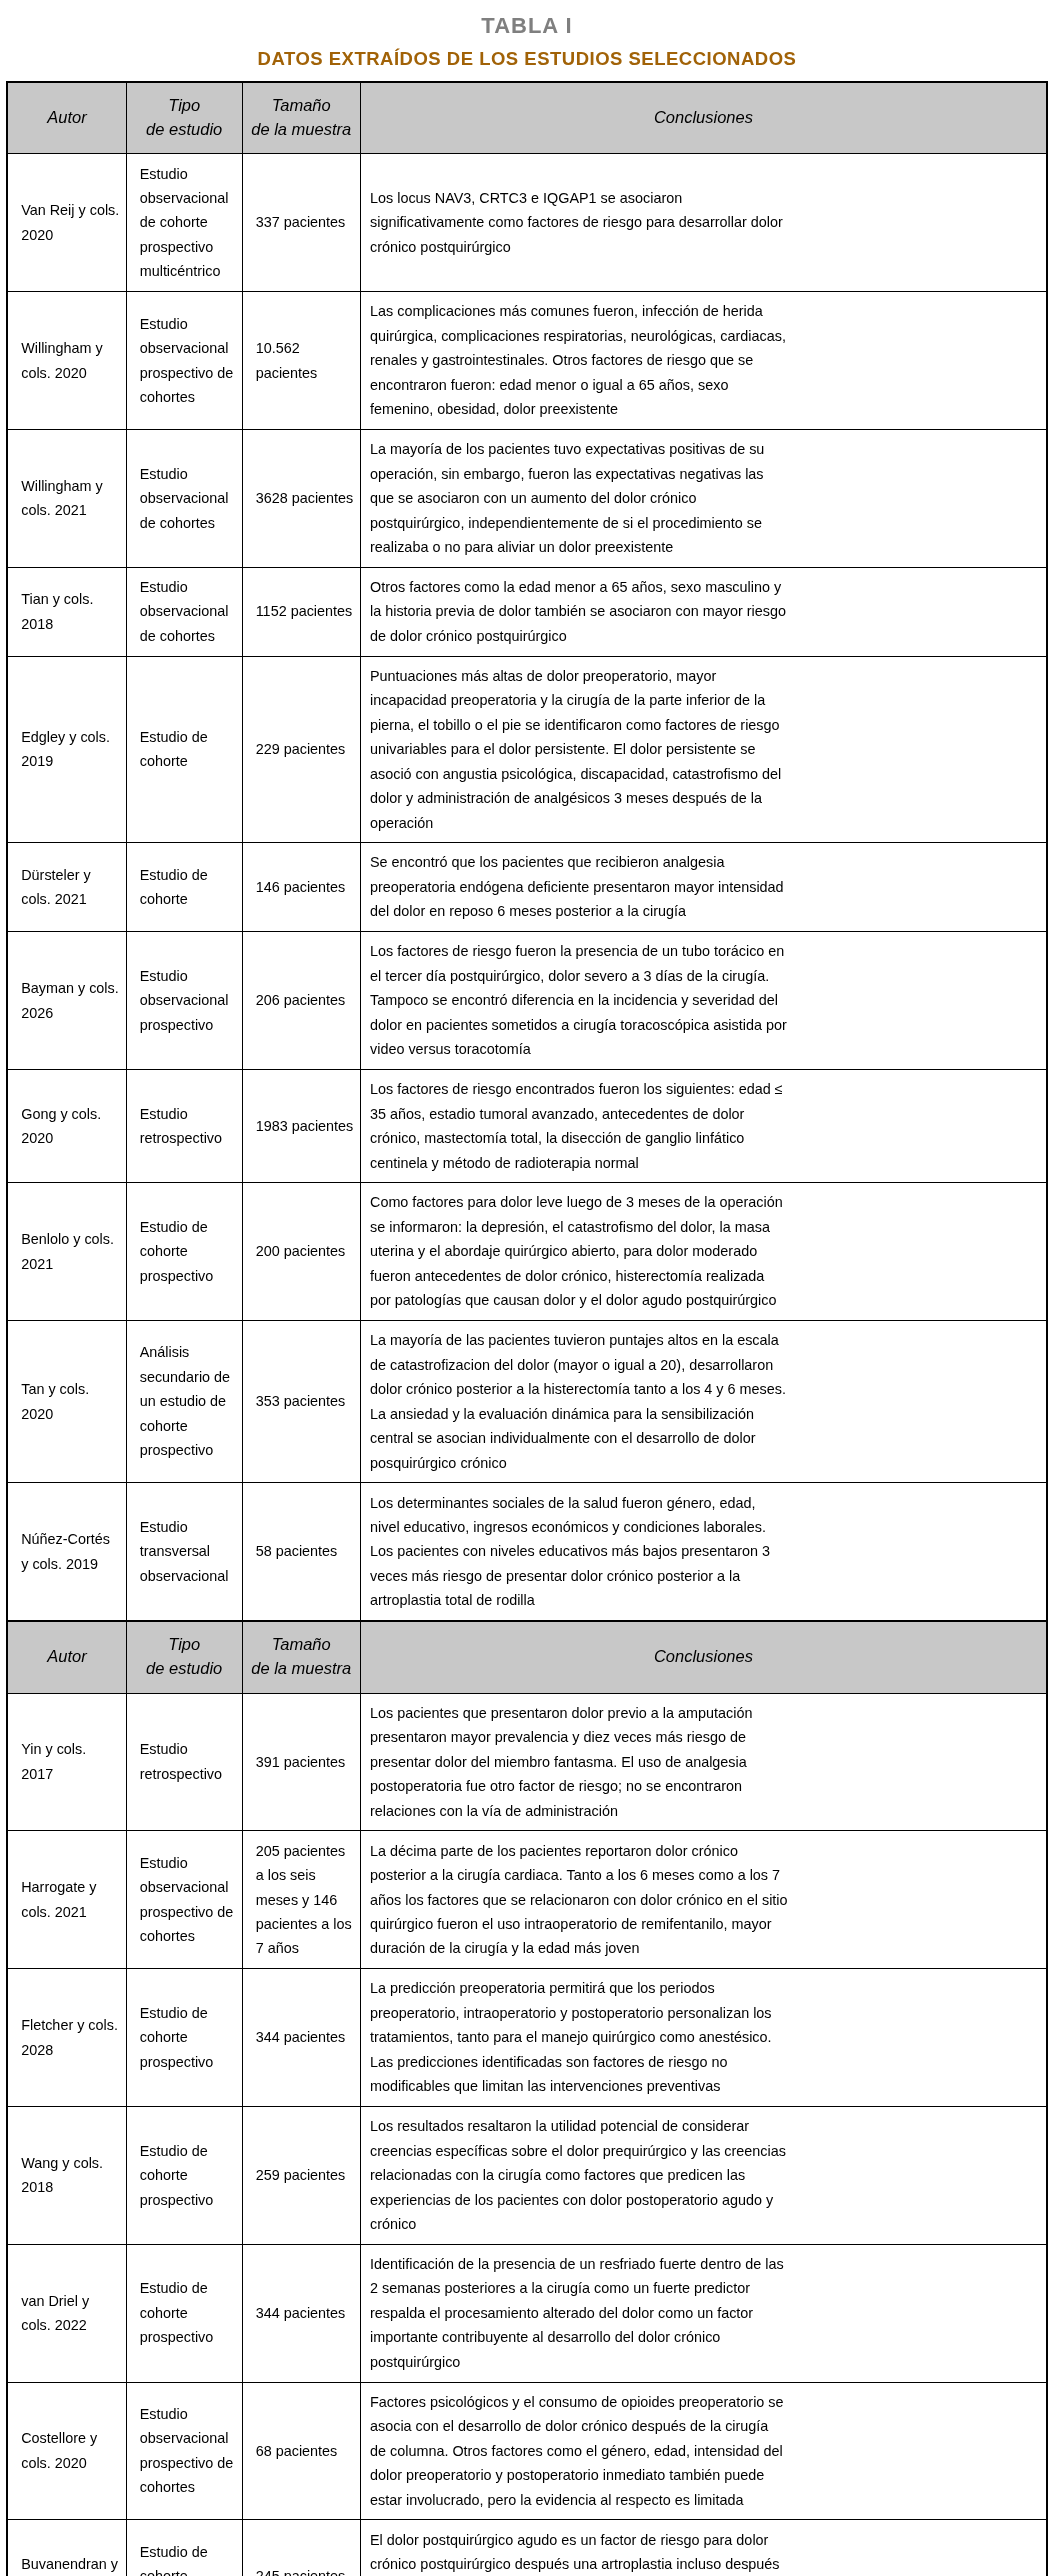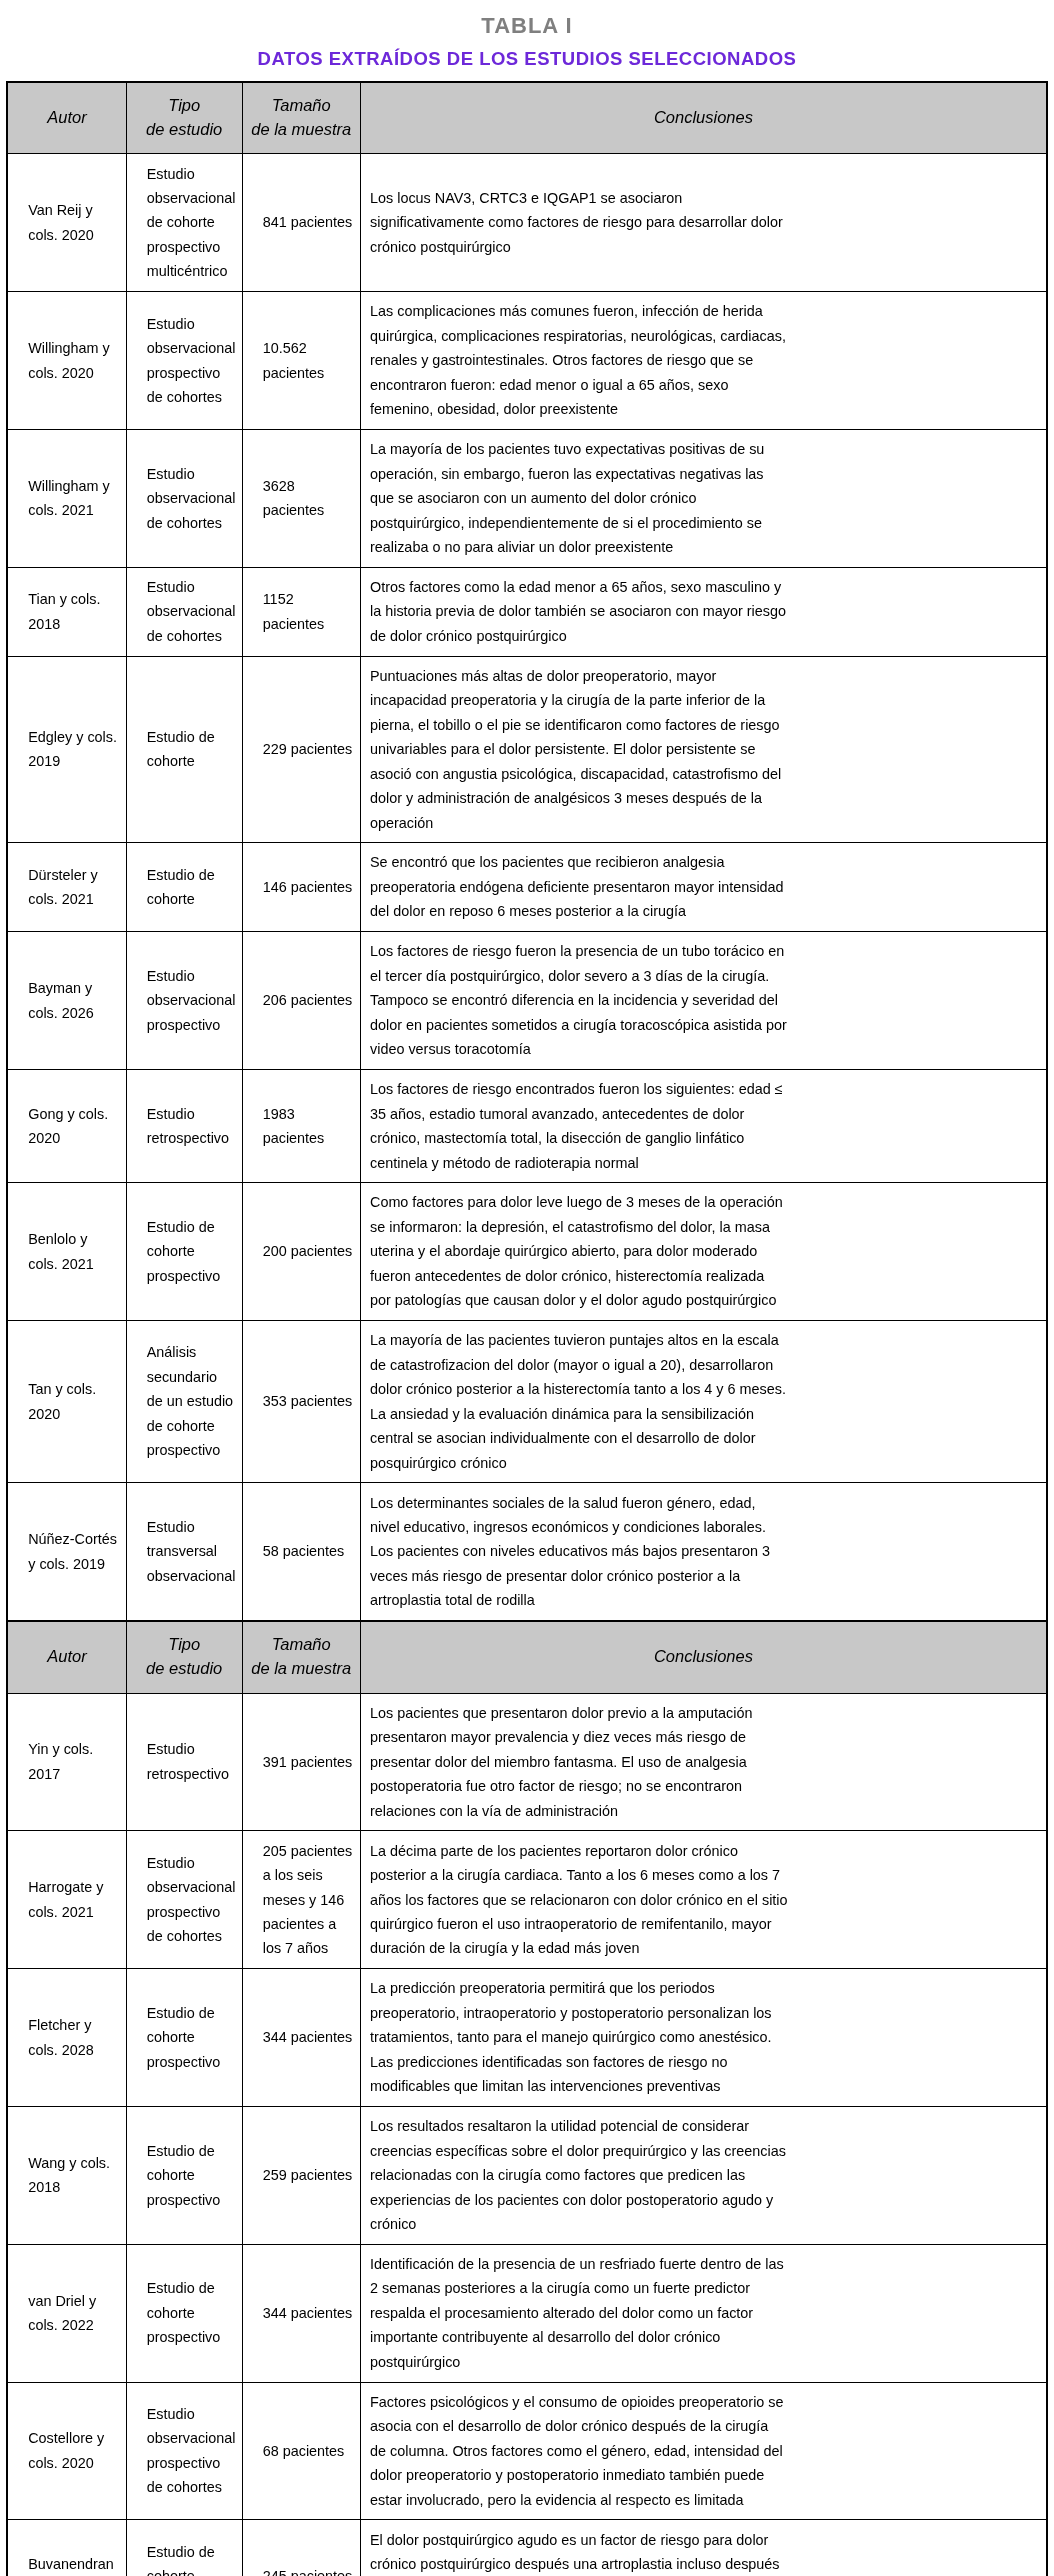--- a/index.html
+++ b/index.html
@@ -20,21 +20,21 @@
     font-weight: bold;
     letter-spacing: 1px;
     color: #7f7f7f;
     margin: 0 0 8.2px 0;
   }
   .doc-subtitle {
     text-align: center;
     font-size: 18.5px;
     font-weight: bold;
     letter-spacing: 0.5px;
-    color: #6d28d9;
+    color: #a16207;
     margin: 0 0 11.3px 0;
   }
   table.studies {
     width: 1042px;
     margin: 0 auto;
     border-collapse: collapse;
     table-layout: fixed;
     border: 2.1px solid #000;
   }
   col.c-autor   { width: 119px; }
@@ -58,21 +58,21 @@
     line-height: 1.45;
     white-space: pre-line;
     border-top-width: 2.6px;
     border-bottom-width: 1.5px;
     padding: 11.3px 5.2px;
   }
   td.cell-conclusion {
     padding: 7.2px 258px 7.2px 9.3px;
   }
   td.cell-autor, td.cell-tipo, td.cell-muestra {
-    padding-left: 20px;
+    padding-left: 13px;
     padding-right: 6.2px;
     margin-top: 24px;
   }
 </style>
 </head>
 <body>
 
 <div class="page">
   <h1 class="doc-title">TABLA I</h1>
   <h2 class="doc-subtitle">DATOS EXTRAÍDOS DE LOS ESTUDIOS SELECCIONADOS</h2>
@@ -89,21 +89,21 @@
           <td>Autor</td>
           <td>Tipo
 de estudio</td>
           <td>Tamaño
 de la muestra</td>
           <td>Conclusiones</td>
         </tr>
         <tr>
           <td class="cell-autor">Van Reij y cols. 2020</td>
           <td class="cell-tipo">Estudio observacional de cohorte prospectivo multicéntrico</td>
-          <td class="cell-muestra">841 pacientes</td>
+          <td class="cell-muestra">337 pacientes</td>
           <td class="cell-conclusion">Los locus NAV3, CRTC3 e IQGAP1 se asociaron significativamente como factores de riesgo para desarrollar dolor crónico postquirúrgico</td>
         </tr>
         <tr>
           <td class="cell-autor">Willingham y cols. 2020</td>
           <td class="cell-tipo">Estudio observacional prospectivo de cohortes</td>
           <td class="cell-muestra">10.562 pacientes</td>
           <td class="cell-conclusion">Las complicaciones más comunes fueron, infección de herida quirúrgica, complicaciones respiratorias, neurológicas, cardiacas, renales y gastrointestinales. Otros factores de riesgo que se encontraron fueron: edad menor o igual a 65 años, sexo femenino, obesidad, dolor preexistente</td>
         </tr>
         <tr>
           <td class="cell-autor">Willingham y cols. 2021</td>

